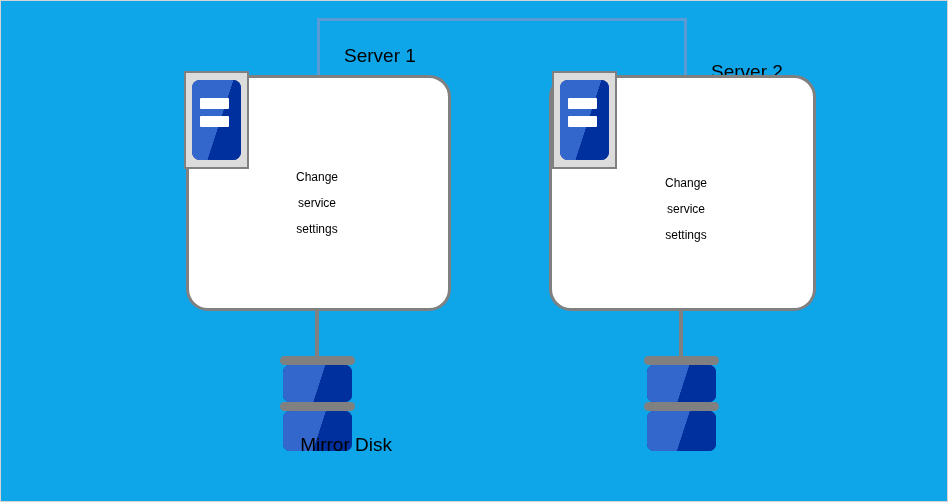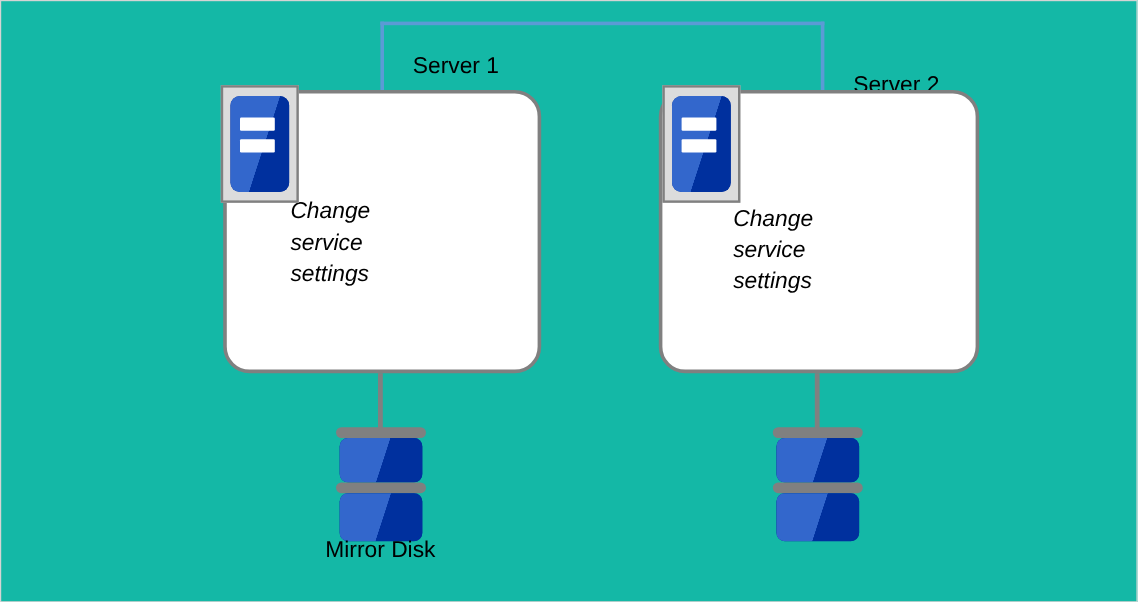--- a/index.html
+++ b/index.html
@@ -7,21 +7,21 @@
     padding: 0;
     background: #ffffff;
   }
   body {
     font-family: "Liberation Sans", sans-serif;
   }
   #canvas {
     position: relative;
     width: 948px;
     height: 502px;
-    background: #14b8a6;
+    background: #0ea5e9;
     border: 1px solid #d4d4d4;
     box-sizing: border-box;
     overflow: hidden;
   }
 
   
   .link-h {
     position: absolute;
     background: #5b9bd5;
   }
@@ -42,25 +42,25 @@
   
   .server-box {
     position: absolute;
     border: 3px solid #808080;
     border-radius: 22px;
     background: #ffffff;
     box-sizing: border-box;
   }
   .server-text {
     position: absolute;
-    font-size: 19px;
+    text-align: center;
+    font-size: 12px;
     line-height: 26px;
     color: #000000;
     white-space: nowrap;
-    font-style: italic;
   }
 
   
   .icon-frame {
     position: absolute;
     background: #dcdcdc;
     border: 2px solid #808080;
     box-sizing: border-box;
     padding: 7px 6px;
   }
@@ -161,21 +161,21 @@
     <div class="platter-bar" style="top:0px;"></div>
     <div class="platter" style="top:9px; height:37px;">
       <div class="sheen"></div>
     </div>
     <div class="platter-bar" style="top:46px;"></div>
     <div class="platter" style="top:55px; height:40px;">
       <div class="sheen"></div>
     </div>
   </div>
 
-  <div class="disk-label" style="left:241px; top:448px; width:150px;">Mirror Disk</div>
+  <div class="disk-label" style="left:241px; top:434px; width:150px;text-align:right;">Mirror Disk</div>
 
   <div class="server-label" style="left:710px; top:61px;">Server 2</div>
 
   <div class="server-box" style="left:548px; top:74px; width:267px; height:236px;"></div>
 
   <div class="server-text" style="left:610px; top:169px; width:150px;">Change</div>
   <div class="server-text" style="left:610px; top:195px; width:150px;">service</div>
   <div class="server-text" style="left:610px; top:221px; width:150px;">settings</div>
 
   <div class="icon-frame" style="left:551px; top:70px; width:65px; height:98px;">

